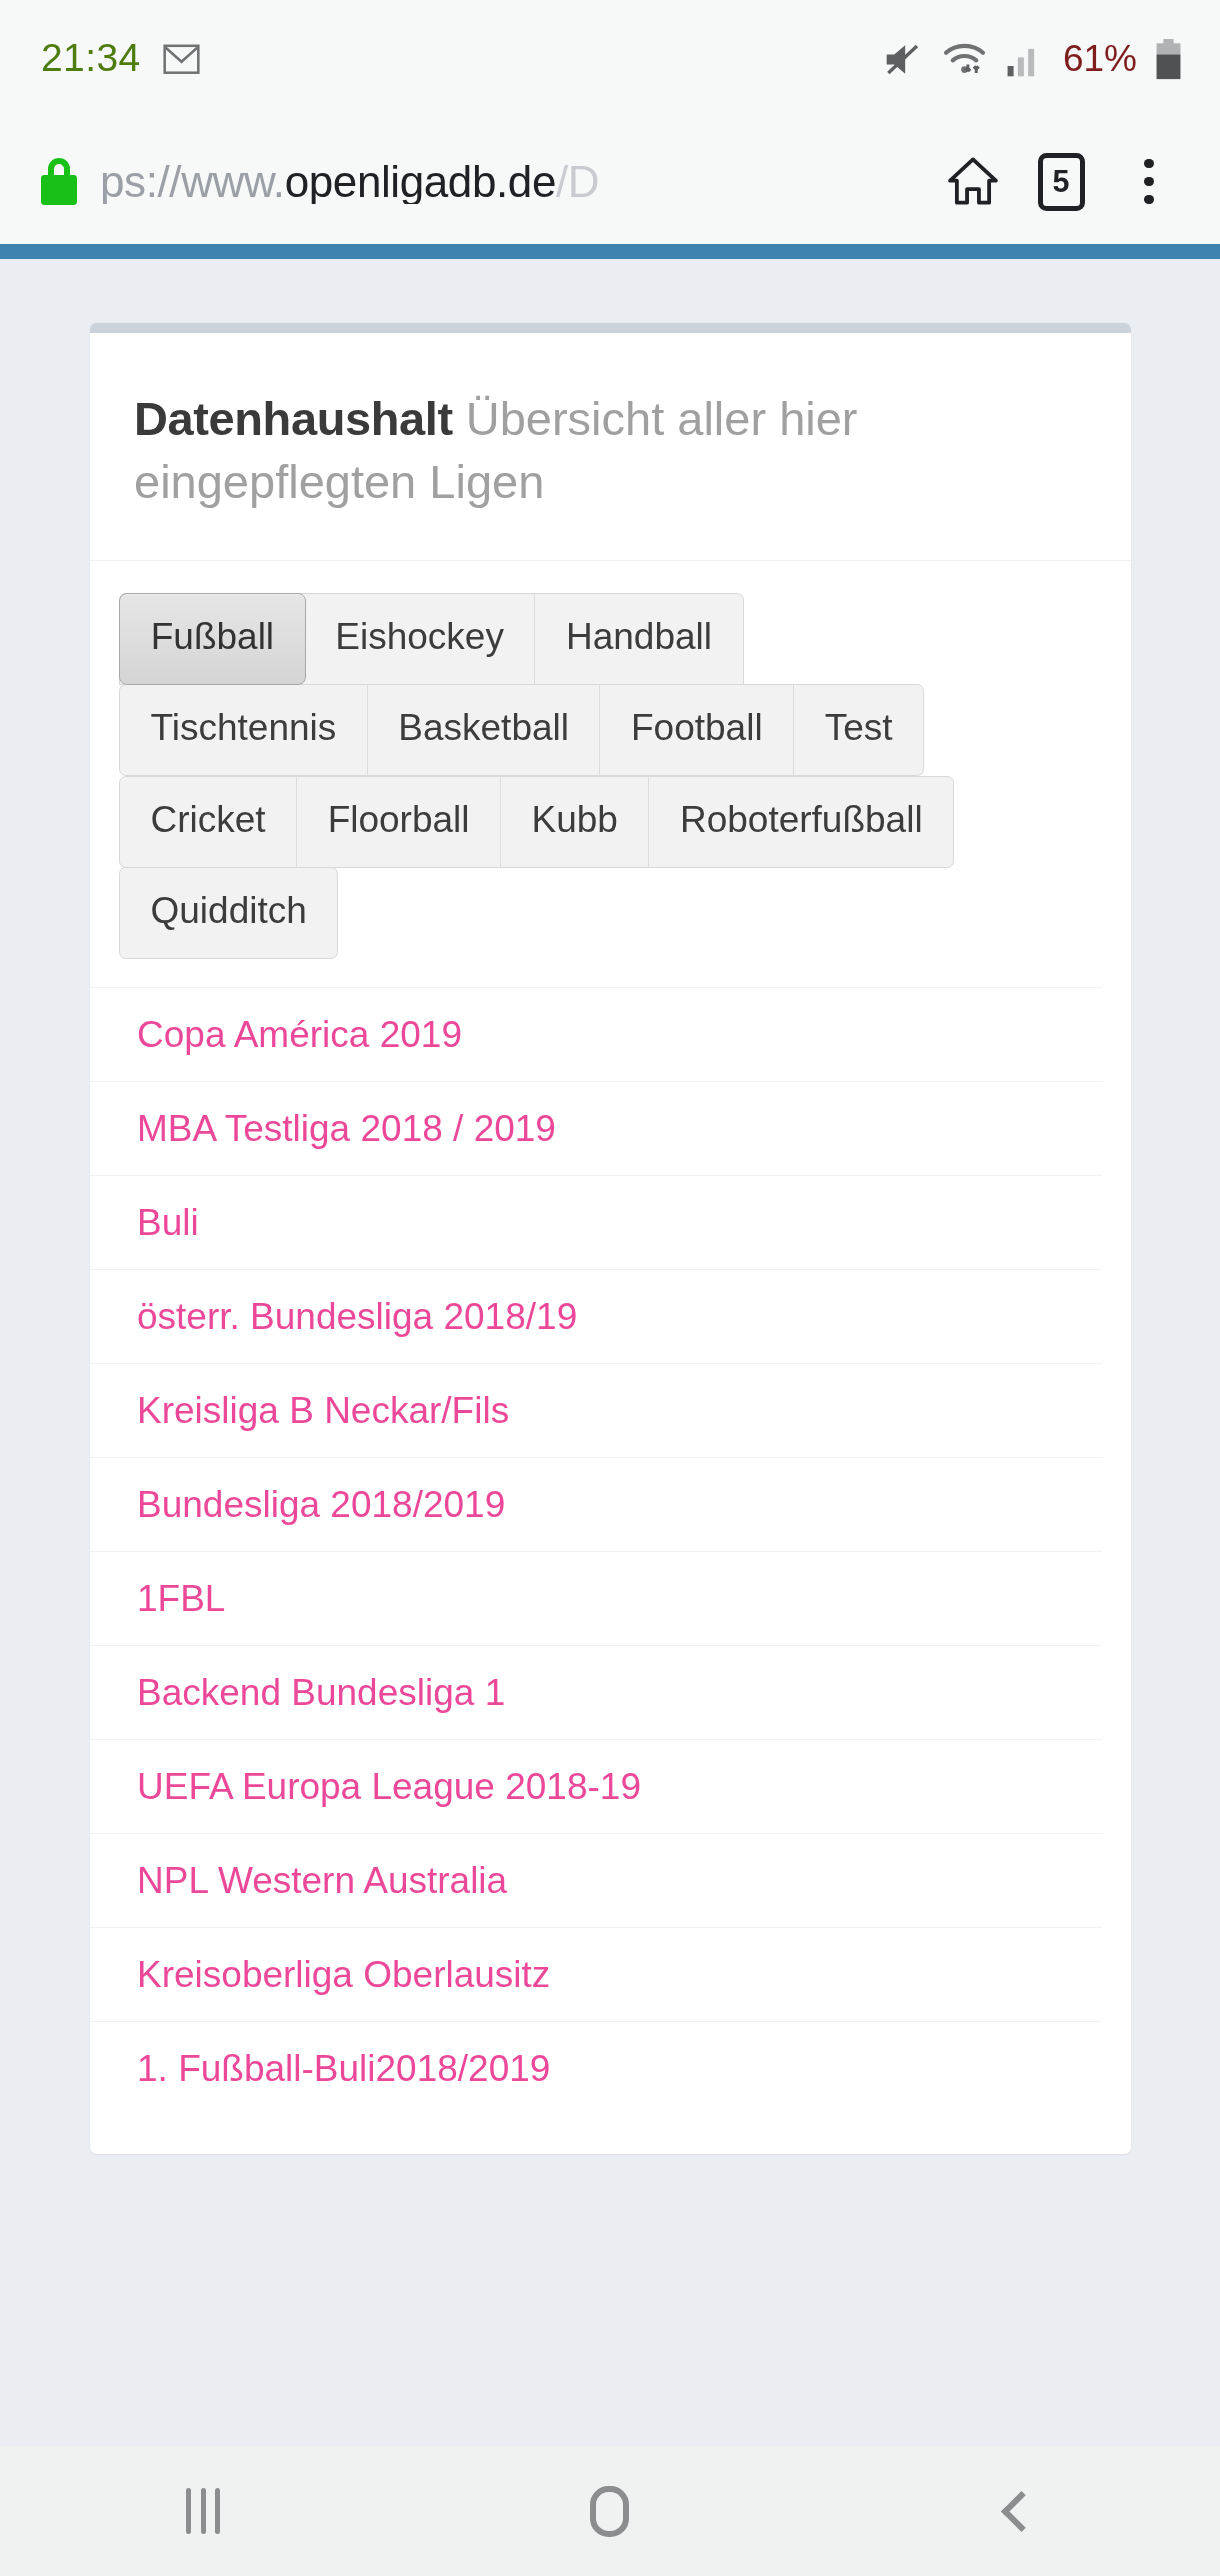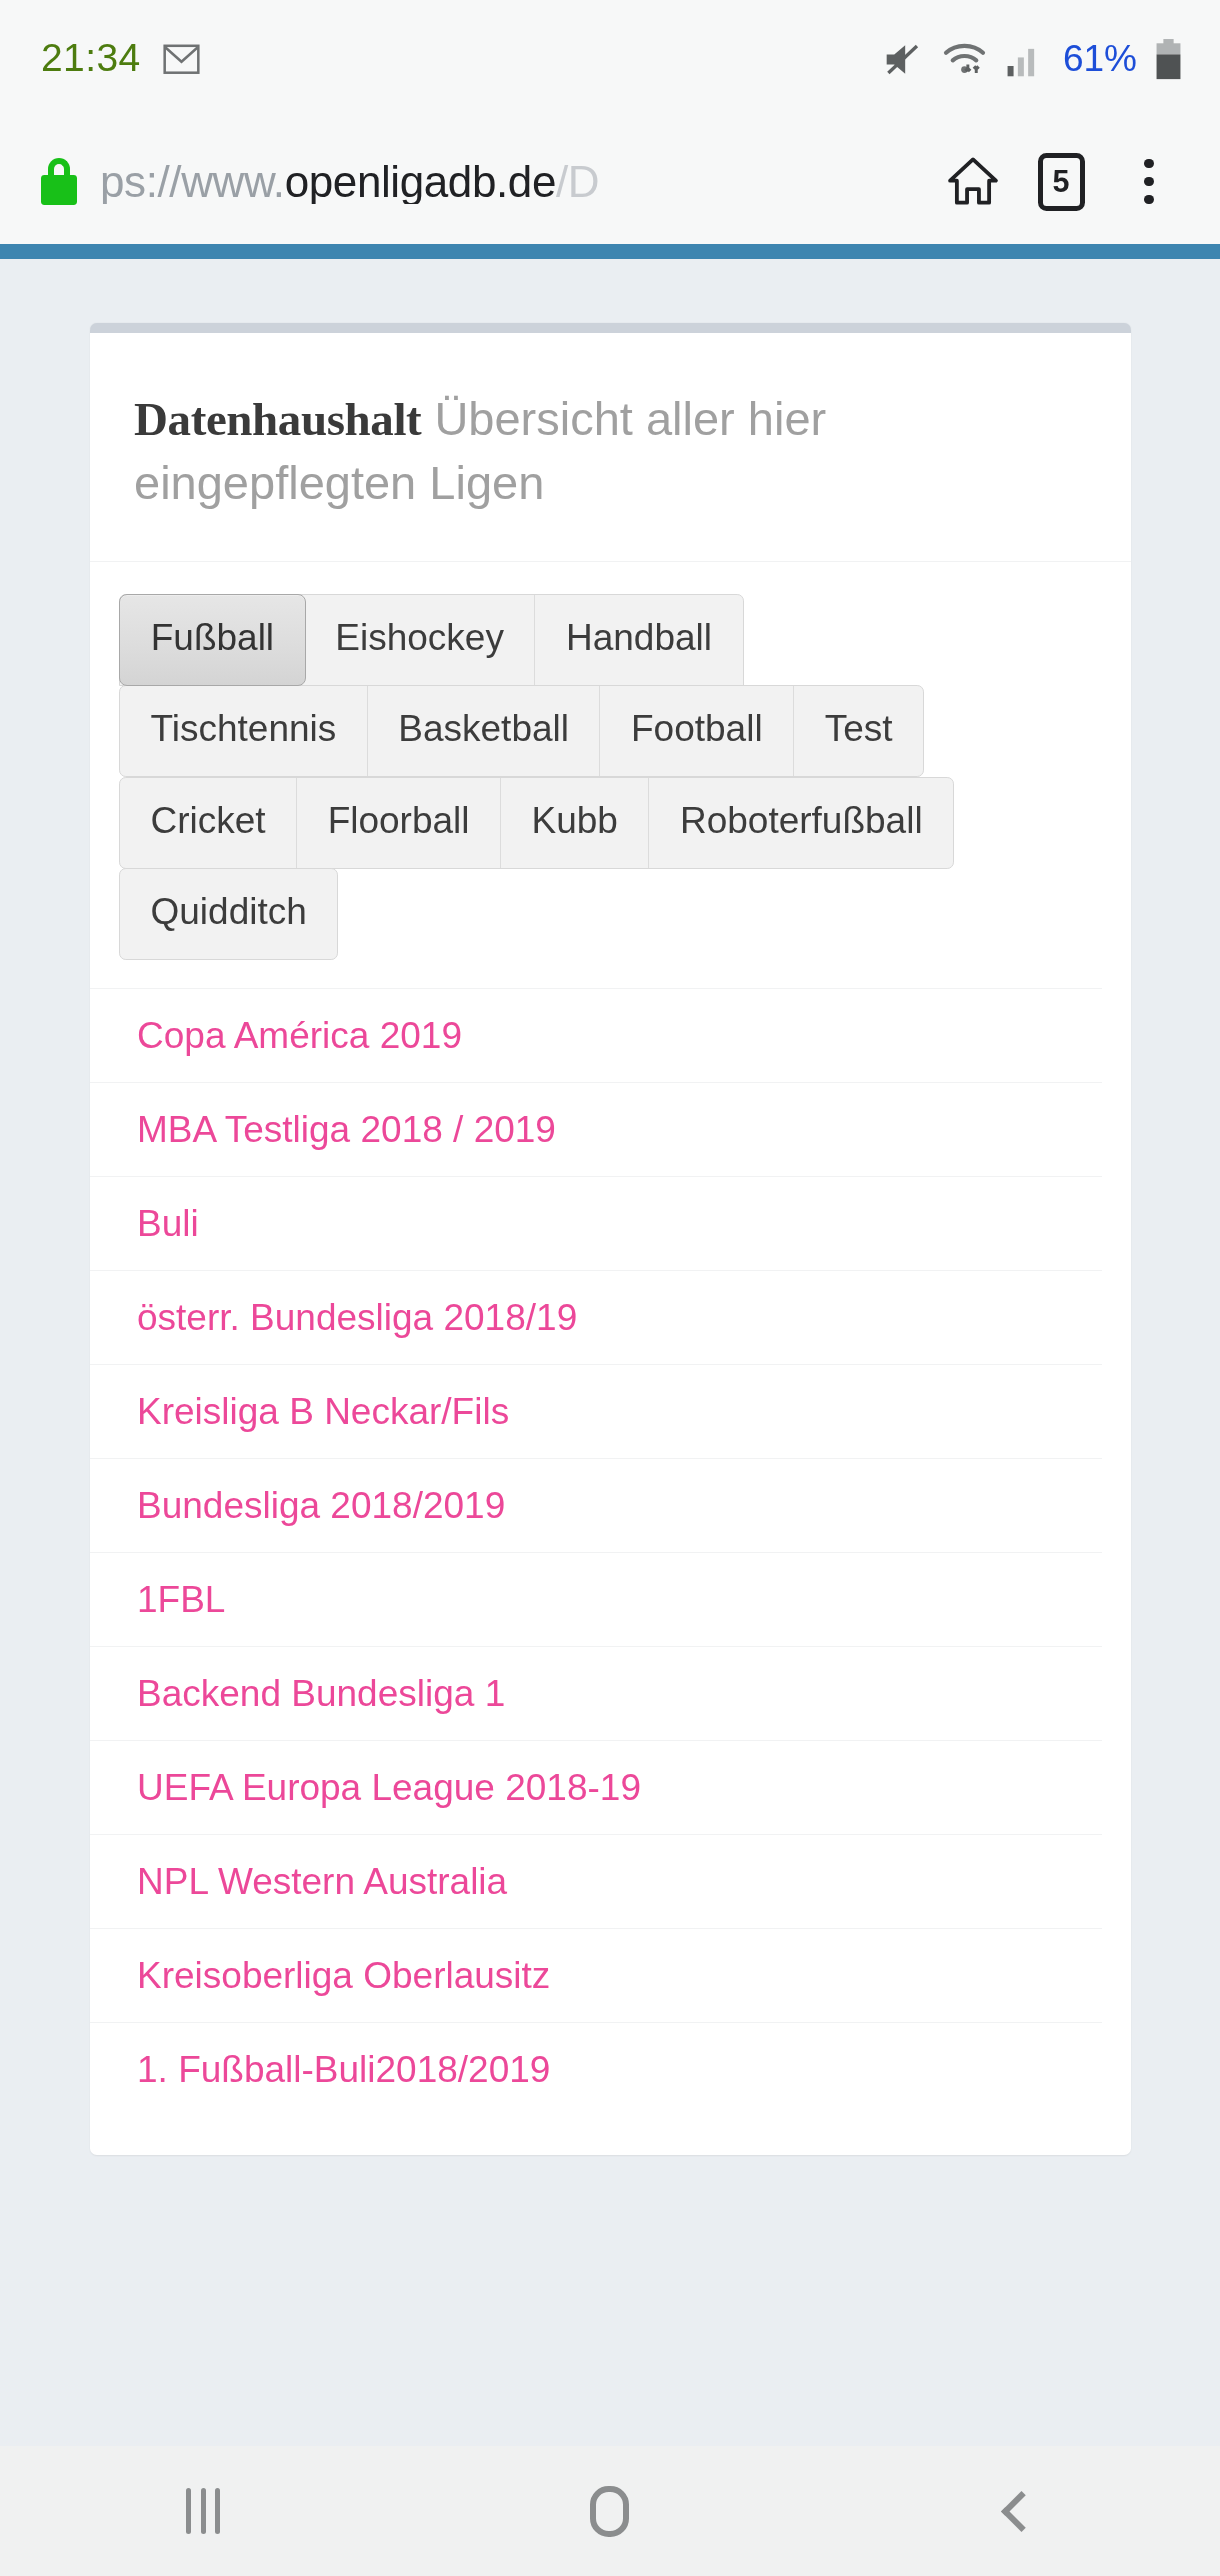--- a/index.html
+++ b/index.html
@@ -34,21 +34,21 @@
   .sb-clock {
     font-size: 39px;
     color: #4d7c0f;
     letter-spacing: 0.4px;
     line-height: 1;
     padding-bottom: 3.4px;
   }
   .sb-right { display: flex; align-items: center; gap: 17px; }
   .sb-battery-text {
     font-size: 37px;
-    color: #1d4ed8;
+    color: #7f1d1d;
     line-height: 1;
     padding-bottom: 2.5px;
     margin-left: 5px;
   }
   .ico { display: block; }
 
   
   #browser-bar {
     position: absolute;
     top: 119px; left: 0;
@@ -146,21 +146,20 @@
   #page-heading {
     font-size: 47px;
     line-height: 1.35;
     color: #9a9a9a;
     font-weight: normal;
   }
   #page-heading .title {
     color: #3a3a3a;
     font-weight: bold;
     letter-spacing: -0.4px;
-    font-family: Liberation Serif, serif;
   }
   #page-heading .subtitle { color: #a0a0a0; }
 
   
   #tab-rows { padding: 32px 0 0 29px; }
   .tab-row {
     display: flex;
     align-items: stretch;
     width: max-content;
     background: #f2f2f2;

